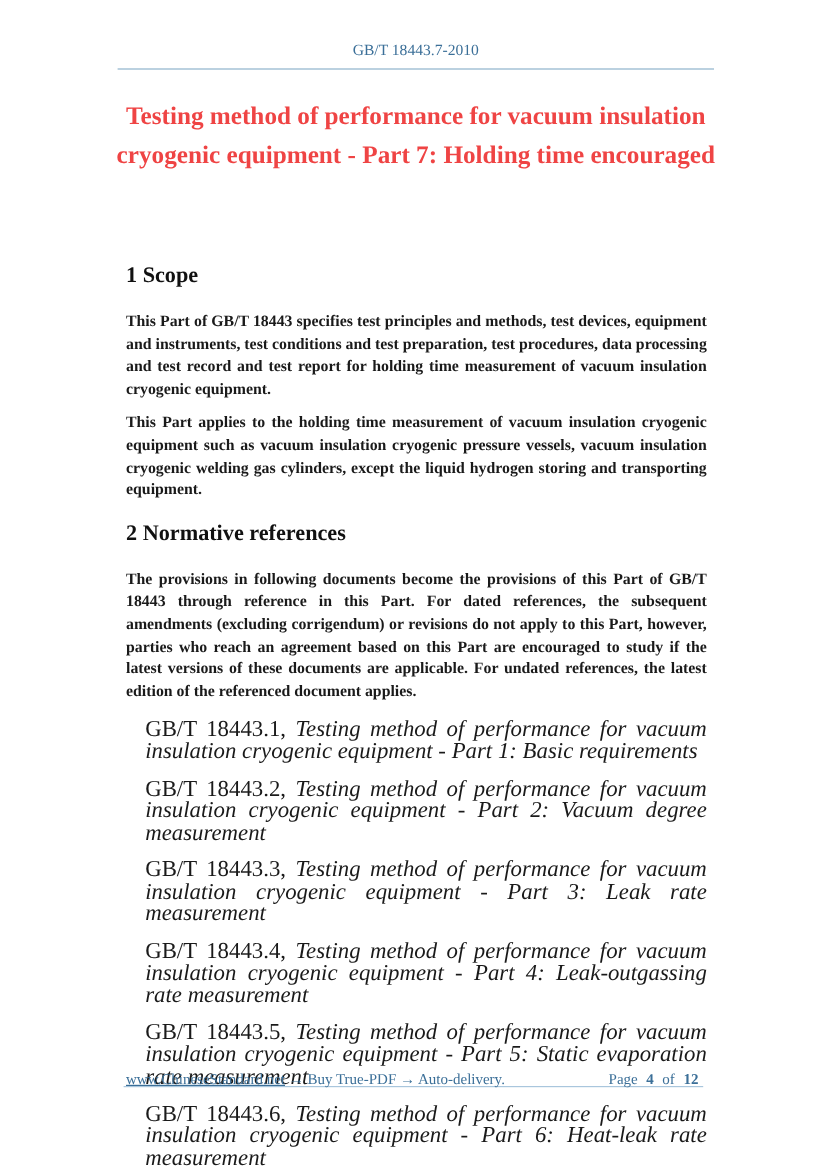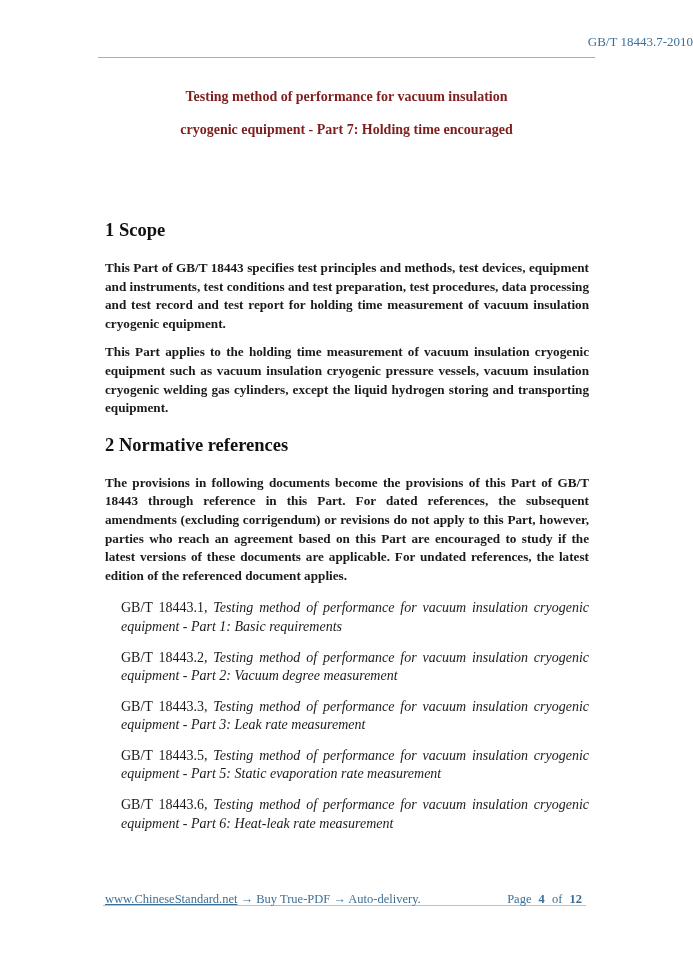--- a/index.html
+++ b/index.html
@@ -13,42 +13,42 @@
       position: relative;
       font-family: "Liberation Serif", "DejaVu Serif", serif;
       color: #1a1a1a;
       overflow: hidden;
     }
     .header {
       position: absolute;
       top: 34px;
       left: 0;
       width: 693px;
-      text-align: right;
+      text-align: center;
       font-size: 13px;
       color: #3b6f98;
     }
     .header-rule {
       position: absolute;
       top: 57px;
       left: 98px;
       width: 497px;
       height: 1px;
       background: #8fb3cc;
     }
     .title {
       position: absolute;
       top: 80px;
       left: 90px;
       width: 513px;
       text-align: center;
       font-weight: bold;
-      font-size: 14px;
+      font-size: 21px;
       line-height: 33px;
-      color: #7f1d1d;
+      color: #ef4444;
     }
     .content {
       position: absolute;
       top: 200px;
       left: 105px;
       width: 484px;
       margin-top: 15px;
     }
     h2 {
       font-size: 18.5px;
@@ -62,21 +62,21 @@
       line-height: 18.6px;
       text-align: justify;
       margin: 0 0 10px 0;
       font-weight: bold;
     }
     .sec2 { margin-top: 12px; }
     .refs {
       margin-left: 16px;
     }
     .ref {
-      font-size: 14px;
+      font-size: 19px;
       line-height: 18.6px;
       text-align: justify;
       margin: 0 0 12px 0;
     }
     .ref .title-it { font-style: italic; }
     .footer-rule {
       position: absolute;
       top: 905px;
       left: 103px;
       width: 483px;
@@ -129,20 +129,24 @@
       </p>
       <p class="ref">
         <span>GB/T 18443.2,</span>
         <span class="title-it">Testing method of performance for vacuum insulation cryogenic equipment - Part 2: Vacuum degree measurement</span>
       </p>
       <p class="ref">
         <span>GB/T 18443.3,</span>
         <span class="title-it">Testing method of performance for vacuum insulation cryogenic equipment - Part 3: Leak rate measurement</span>
       </p>
       <p class="ref">
+        <span>GB/T 18443.4,</span>
+        <span class="title-it">Testing method of performance for vacuum insulation cryogenic equipment - Part 4: Leak-outgassing rate measurement</span>
+      </p>
+      <p class="ref">
         <span>GB/T 18443.5,</span>
         <span class="title-it">Testing method of performance for vacuum insulation cryogenic equipment - Part 5: Static evaporation rate measurement</span>
       </p>
       <p class="ref">
         <span>GB/T 18443.6,</span>
         <span class="title-it">Testing method of performance for vacuum insulation cryogenic equipment - Part 6: Heat-leak rate measurement</span>
       </p>
     </div>
   </section>
 </div>

